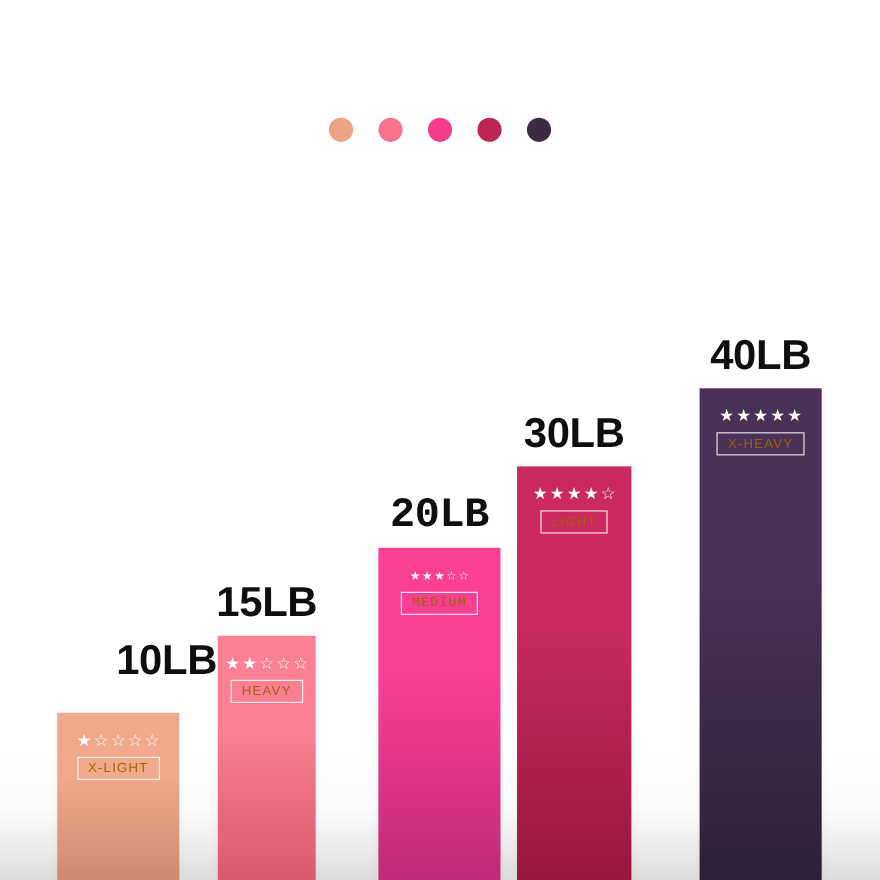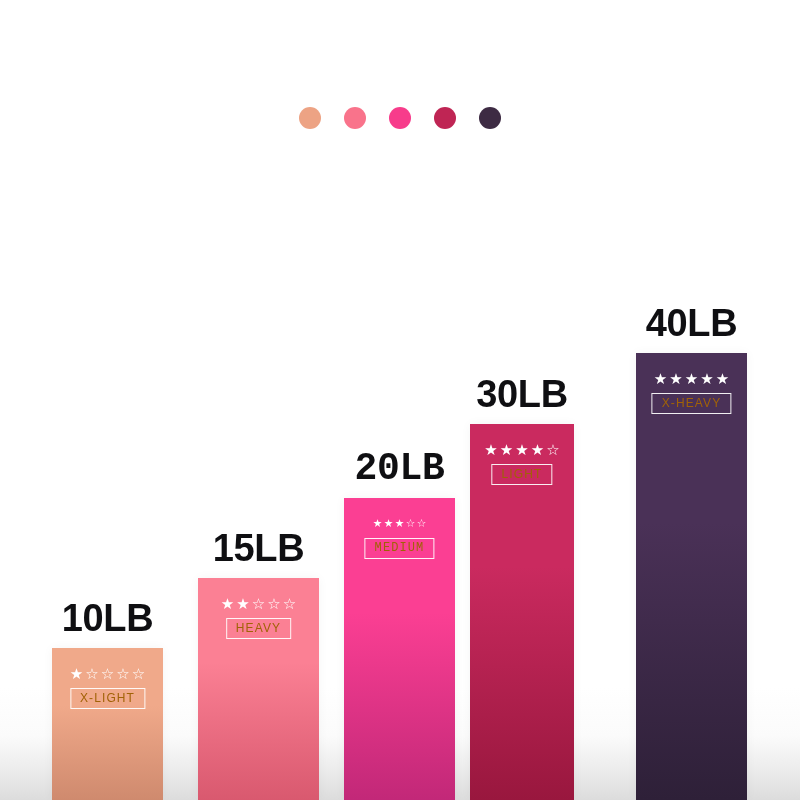--- a/index.html
+++ b/index.html
@@ -97,34 +97,34 @@
     <div class="dot" style="background: rgb(247, 60, 139);"></div>
     <div class="dot" style="background: rgb(191, 37, 84);"></div>
     <div class="dot" style="background: rgb(61, 43, 67);"></div>
   </div>
 
 <div id="heading">
 </div>
 
 <div id="chart">
     <div class="bar-group" style="left: 52px; width: 111px; height: 152px;">
-      <div class="bar-weight" style="bottom: 160px;">10LB</div>
+      <div class="bar-weight" style="bottom: 177px; margin-left: 44px;">10LB</div>
       <div class="bar" style="height: 152px; background: linear-gradient(rgb(240, 169, 138) 0%, rgb(240, 169, 138) 38%, rgb(207, 138, 110) 100%);"></div>
       <div class="badge-block" style="top: 18px;">
         <div class="stars">
           <span>★</span>
           <span>☆</span>
           <span>☆</span>
           <span>☆</span>
           <span>☆</span>
         </div>
         <div class="level-box">X-LIGHT</div>
       </div>
     </div>
-    <div class="bar-group" style="left: 198px; width: 121px; height: 222px;">
+    <div class="bar-group" style="left: 198px; width: 89px; height: 222px;">
       <div class="bar-weight" style="bottom: 230px;">15LB</div>
       <div class="bar" style="height: 222px; background: linear-gradient(rgb(251, 128, 148) 0%, rgb(251, 128, 148) 38%, rgb(217, 89, 111) 100%);"></div>
       <div class="badge-block" style="top: 18px;">
         <div class="stars">
           <span>★</span>
           <span>★</span>
           <span>☆</span>
           <span>☆</span>
           <span>☆</span>
         </div>

